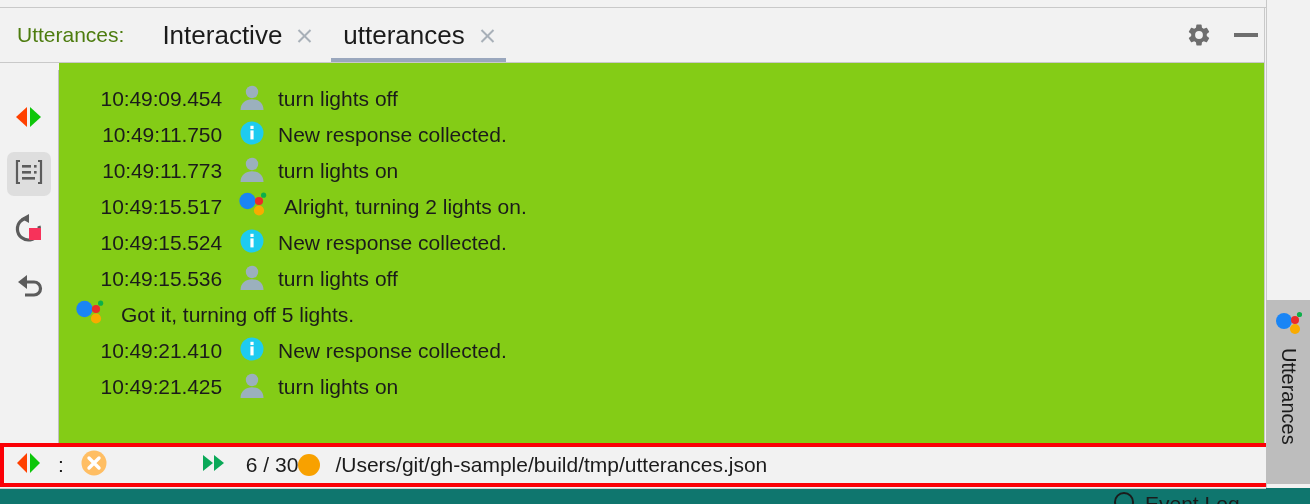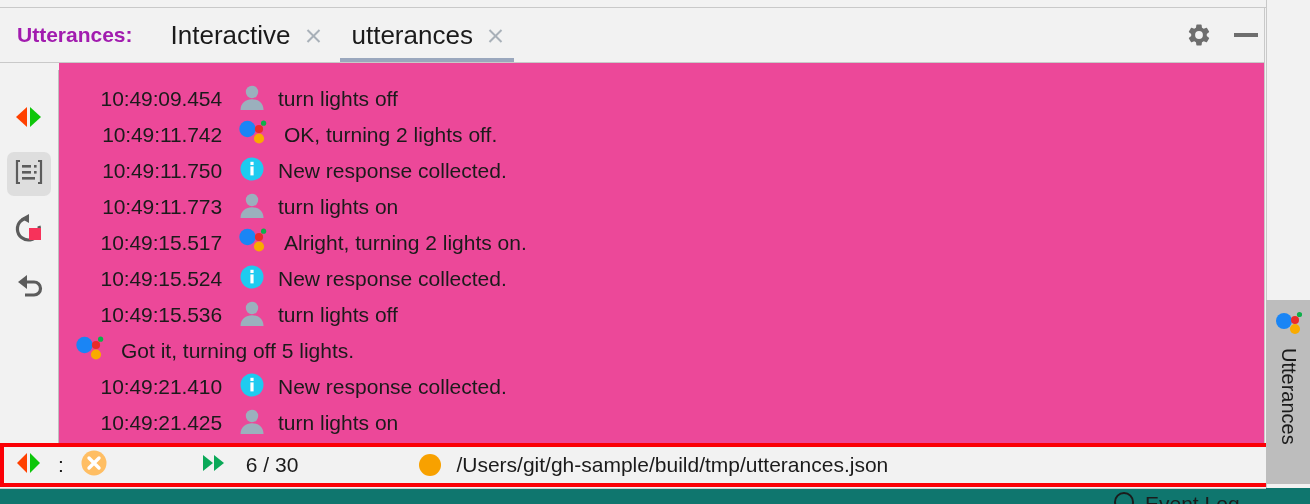--- a/index.html
+++ b/index.html
@@ -41,24 +41,23 @@
     box-sizing: border-box;
   }
   .tabbar-right-edge {
     position: absolute;
     left: 1264px; top: 8px;
     width: 1px; height: 54px;
     background: #c9c9c9;
   }
   .tab-title {
     font-size: 21px;
-    color: #a21caf;
+    color: #4d7c0f;
     margin-left: 17px;
     white-space: nowrap;
-    font-weight: bold;
   }
   .tab {
     position: relative;
     display: flex;
     align-items: center;
     height: 54px;
     padding: 0 14px 0 16px;
     cursor: default;
   }
   .tab-label {
@@ -138,21 +137,21 @@
     align-items: center;
     justify-content: center;
   }
   .gbtn.active { background: #dedede; }
 
   
   .logpanel {
     position: absolute;
     left: 59px; top: 63px;
     width: 1206px; height: 381px;
-    background: #ec4899;
+    background: #84cc16;
     overflow: hidden;
   }
   .log-right-edge {
     position: absolute;
     left: 1264px; top: 63px;
     width: 1px; height: 381px;
     background: #c9c9c9;
   }
   .logrow {
     position: relative;
@@ -213,21 +212,21 @@
     color: #1b1b1b;
   }
   .seg-colon {
     font-size: 21px;
     color: #1b1b1b;
     margin: 0 0 0 14px;
   }
   .err-badge { margin-left: 16px; display:block; }
   .seg-count { margin-left: 91px; display: flex; align-items: center; }
   .count-label { margin-left: 17px; }
-  .seg-file { margin-left: 121px; display: flex; align-items: center; }
+  .seg-file { display: flex; align-items: center; }
   .file-dot {
     width: 22px; height: 22px;
     border-radius: 50%;
     background: #f8a100;
     flex: 0 0 auto;
   }
   .file-label { margin-left: 15px; }
 
   
   .sidebar {
@@ -378,32 +377,20 @@
           <span class="ts">10:49:09.454</span>
           <span class="ricon">
             <span><svg width="28" height="26" viewBox="0 0 28 26">
         <circle cx="14" cy="8" r="6.2" fill="#9bb0bd"></circle>
         <path d="M2.5 26 C2.5 18.8 8 15.2 14 15.2 C20 15.2 25.5 18.8 25.5 26 Z" fill="#9bb0bd"></path>
       </svg></span>
           </span>
           <span class="msg">turn lights off</span>
         </div>
         <div class="logrow">
-          <span class="ts">10:49:11.742</span>
-          <span class="ricon">
-            <span><svg width="30" height="28" viewBox="0 0 30 28">
-        <circle cx="10.5" cy="10" r="8.2" fill="#1a85f5"></circle>
-        <circle cx="22" cy="10" r="4.1" fill="#ea2b2b"></circle>
-        <circle cx="26.6" cy="4.2" r="2.6" fill="#0cb04a"></circle>
-        <circle cx="22" cy="19.5" r="5.1" fill="#f9ab00"></circle>
-      </svg></span>
-          </span>
-          <span class="msg assistant">OK, turning 2 lights off.</span>
-        </div>
-        <div class="logrow">
           <span class="ts">10:49:11.750</span>
           <span class="ricon">
             <span><svg width="26" height="26" viewBox="0 0 26 26">
         <circle cx="13" cy="13" r="11.5" fill="#1ecbf0"></circle>
         <rect x="11.4" y="10.4" width="3.2" height="9" fill="#ffffff"></rect>
         <rect x="11.4" y="5.8" width="3.2" height="3.2" fill="#ffffff"></rect>
       </svg></span>
           </span>
           <span class="msg">New response collected.</span>
         </div>

